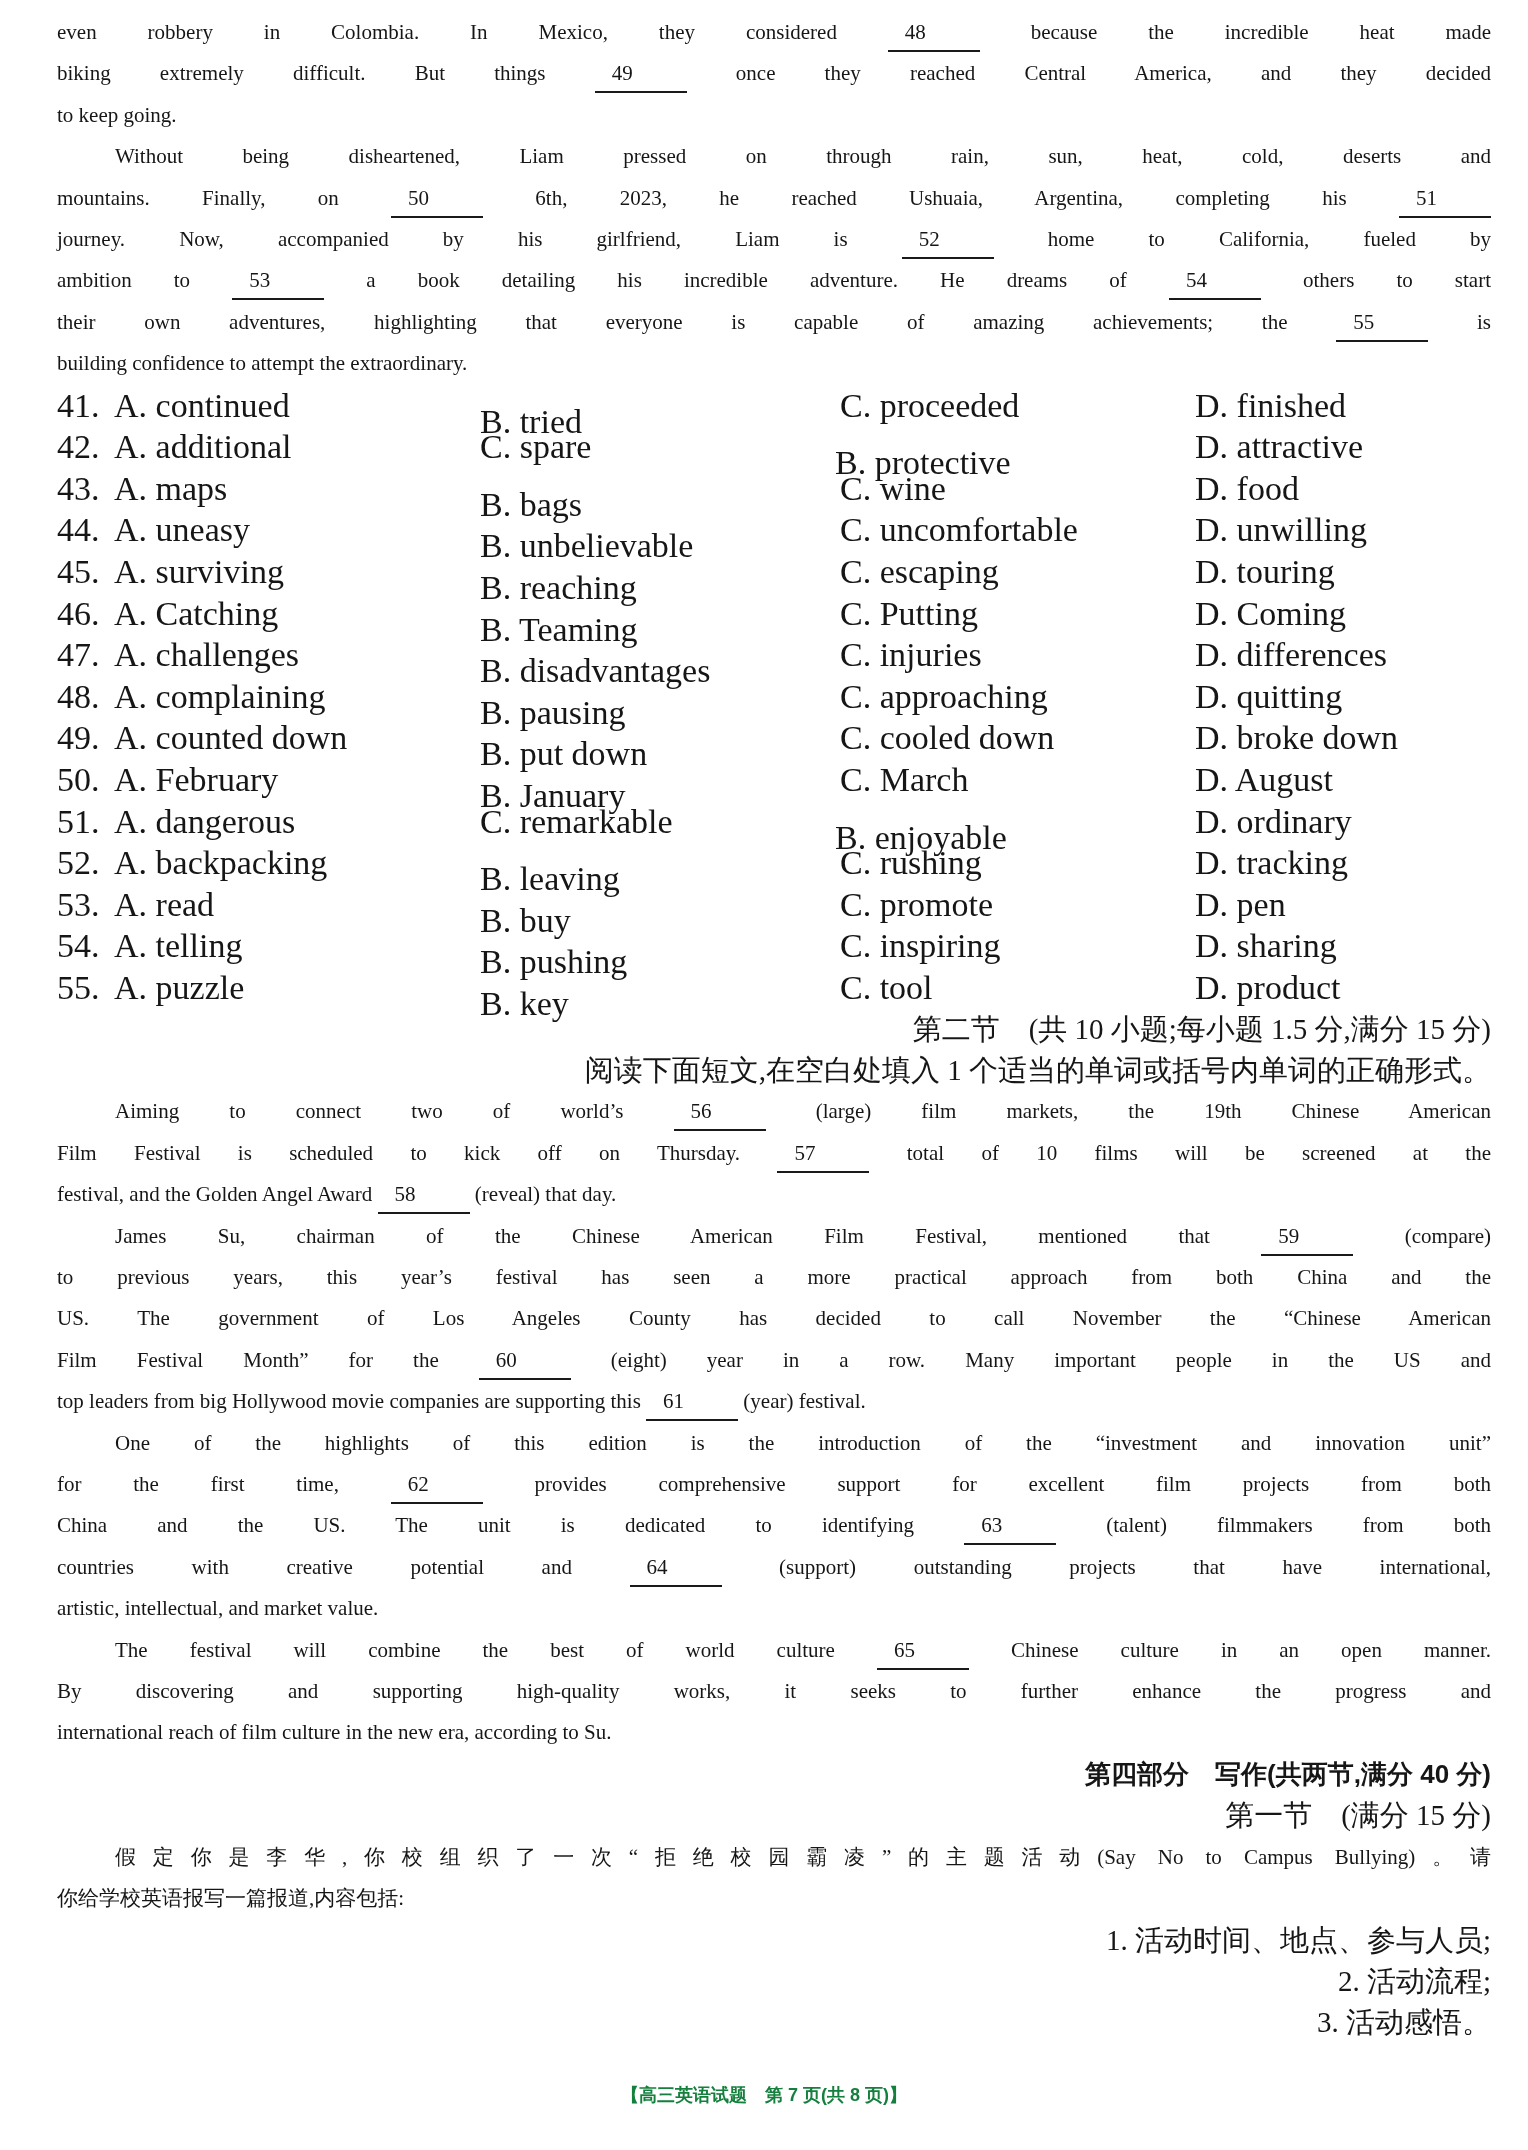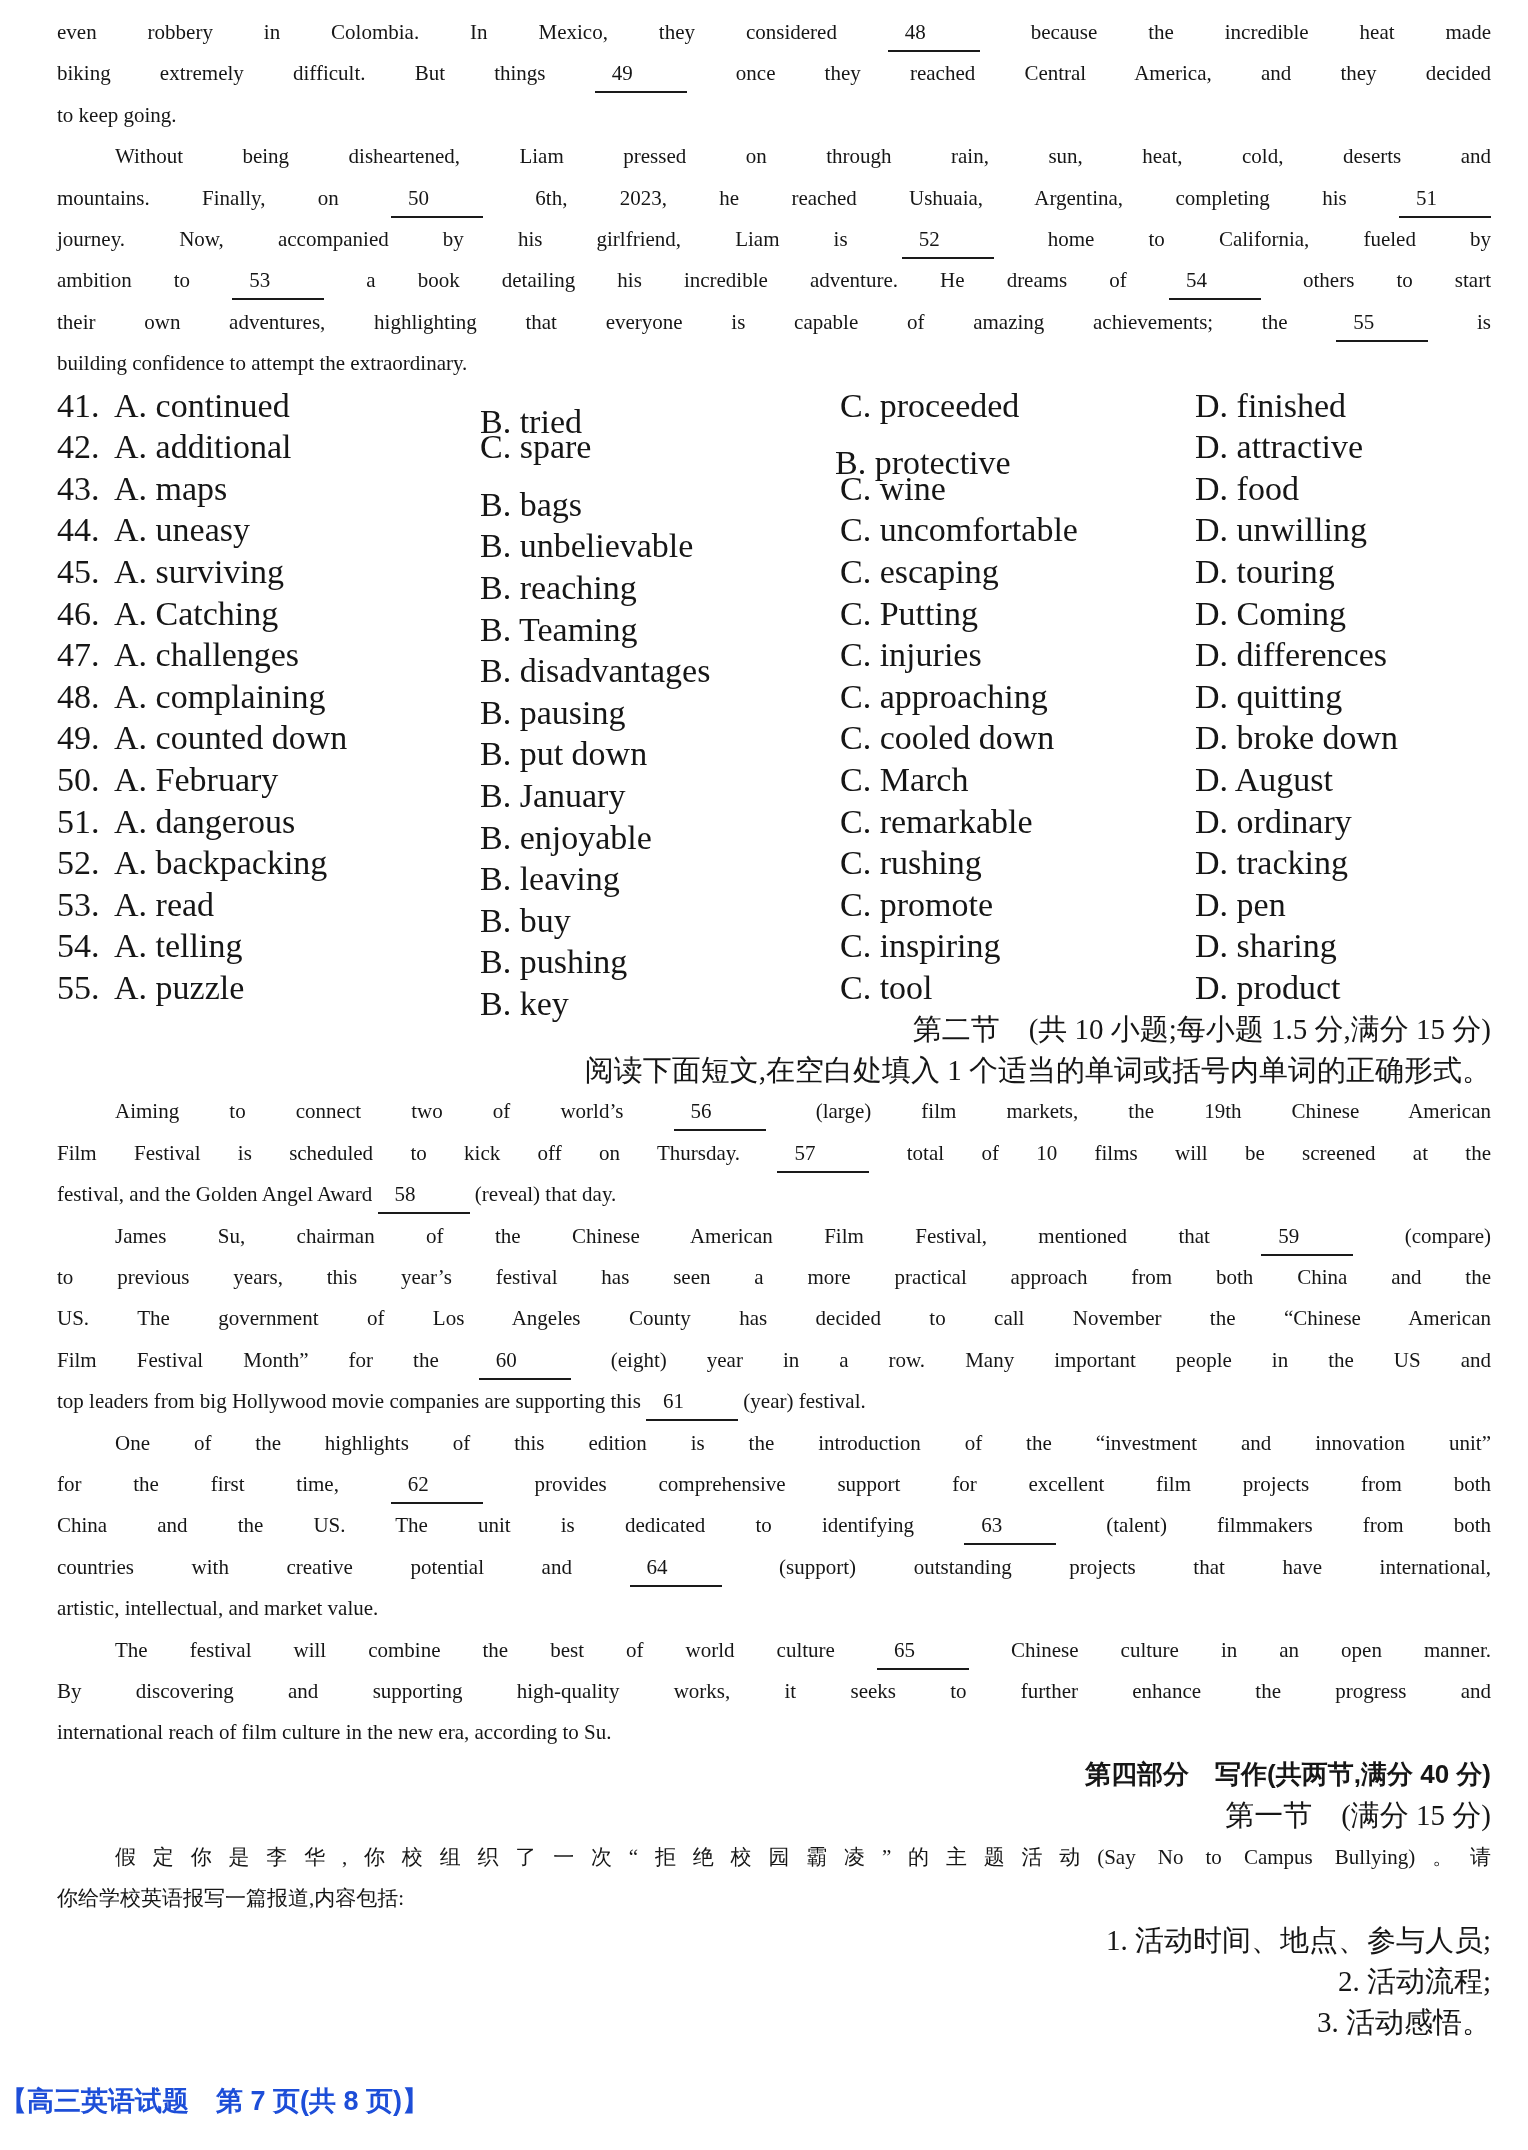--- a/index.html
+++ b/index.html
@@ -56,25 +56,25 @@
   .cline.list-item{padding-left:66px;}
   .bold-heading{
     font-weight:700;
     font-family:"Liberation Sans","DejaVu Sans",sans-serif;
     font-size:26px;
   }
   .footer{
     position:absolute;
     left:0;right:0;
     top:2083px;
-    text-align:left;
-    font-size:27px;
+    text-align:center;
+    font-size:18px;
     font-weight:700;
     font-family:"Liberation Sans","DejaVu Sans",sans-serif;
-    color:#1d4ed8;
+    color:#15803d;
   }
 </style>
 </head>
 <body>
 
 <div class="page">
   <div class="content">
 
     <section>
         <div class="jline"><span>even robbery in Colombia. In Mexico, they considered </span><span class="blank">48</span><span> because the incredible heat made</span></div>
@@ -144,22 +144,22 @@
           <div class="oc c4"><span>D. broke down</span></div>
         </div>
         <div class="options-row">
           <div class="oc c1"><span class="num">50.</span><span>A. February</span></div>
           <div class="oc c2"><span>B. January</span></div>
           <div class="oc c3"><span>C. March</span></div>
           <div class="oc c4"><span>D. August</span></div>
         </div>
         <div class="options-row">
           <div class="oc c1"><span class="num">51.</span><span>A. dangerous</span></div>
+          <div class="oc c3"><span>C. remarkable</span></div>
           <div class="oc c2"><span>B. enjoyable</span></div>
-          <div class="oc c3"><span>C. remarkable</span></div>
           <div class="oc c4"><span>D. ordinary</span></div>
         </div>
         <div class="options-row">
           <div class="oc c1"><span class="num">52.</span><span>A. backpacking</span></div>
           <div class="oc c2"><span>B. leaving</span></div>
           <div class="oc c3"><span>C. rushing</span></div>
           <div class="oc c4"><span>D. tracking</span></div>
         </div>
         <div class="options-row">
           <div class="oc c1"><span class="num">53.</span><span>A. read</span></div>

